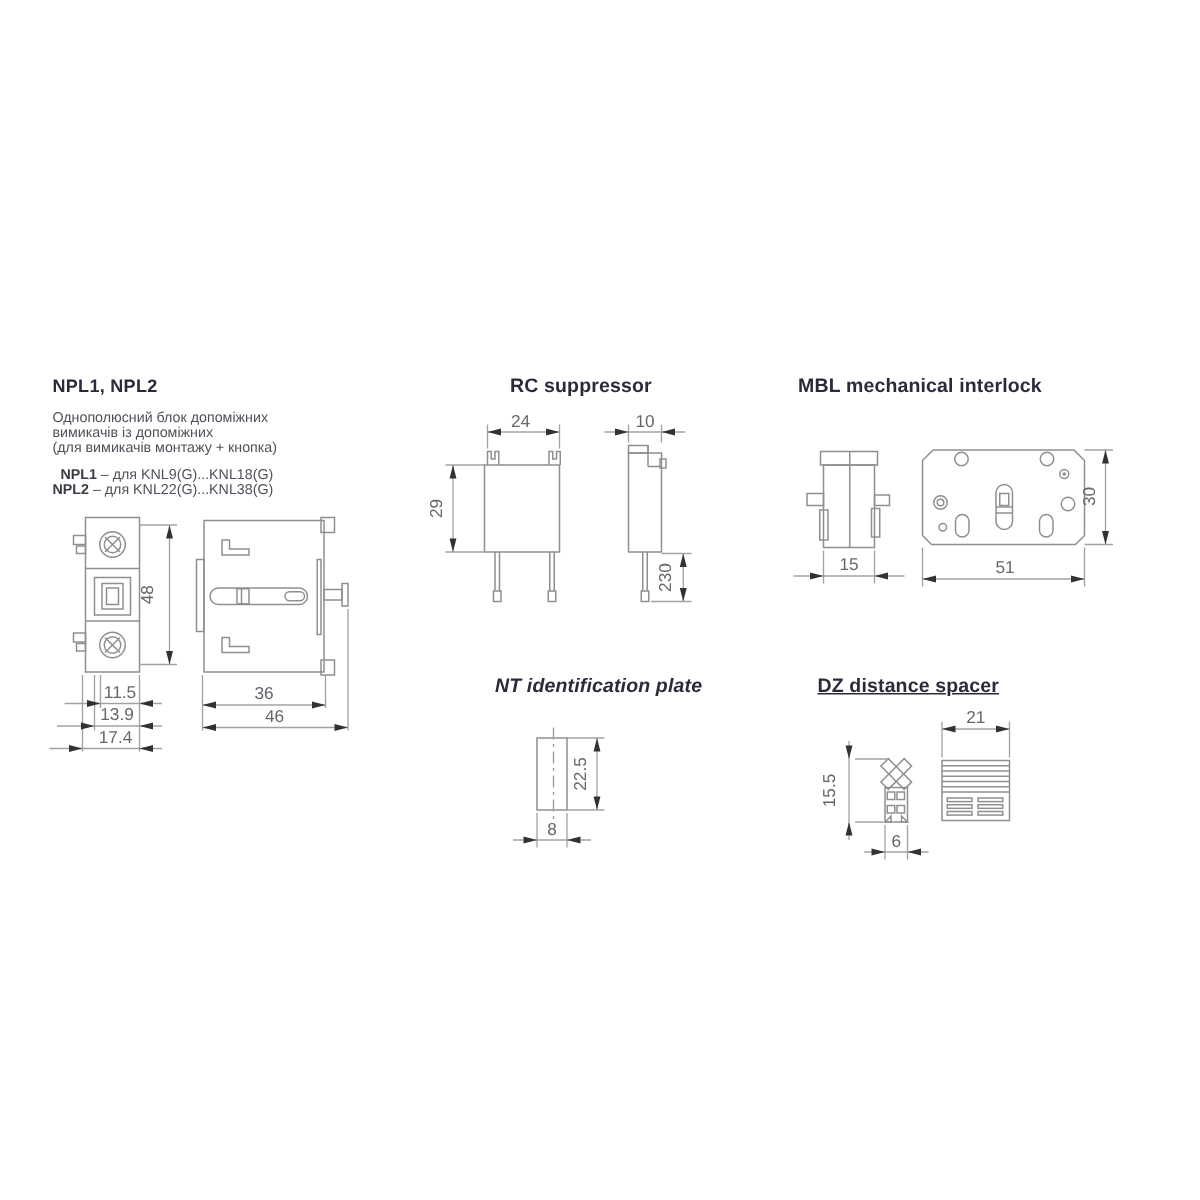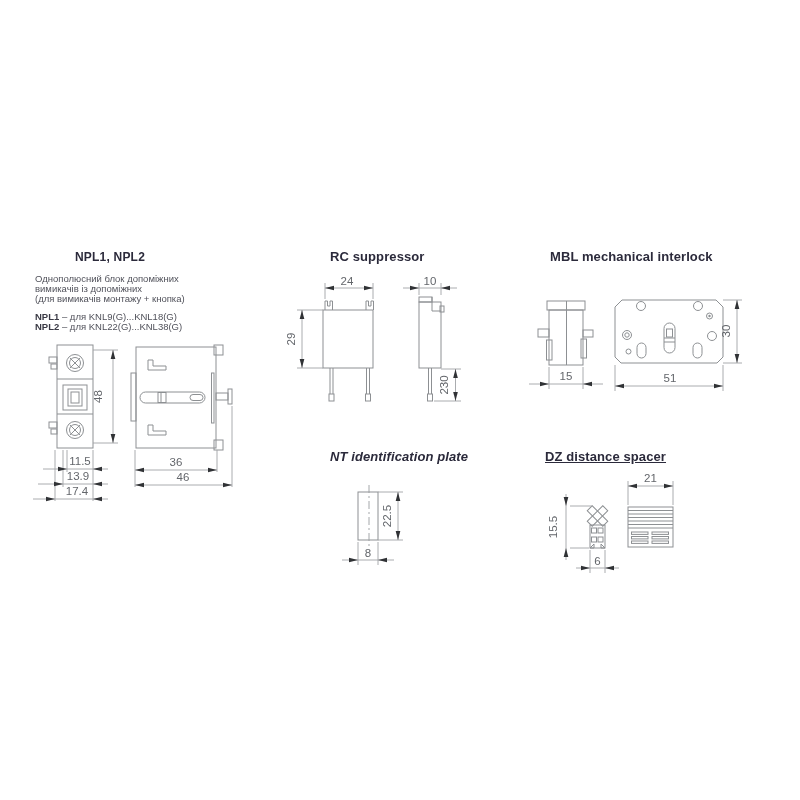--- a/index.html
+++ b/index.html
@@ -2,21 +2,21 @@
 <html><head>
 <meta charset="utf-8">
 <style>
   html,body{margin:0;padding:0;}
   body{
     width:800px;height:800px;background:#ffffff;position:relative;overflow:hidden;
     font-family:"Liberation Sans", sans-serif;
   }
   .abs{position:absolute;}
   .npl-title{
-    font-size:12px;font-weight:bold;color:#2b2a3b;letter-spacing:.2px;margin-left:40px;
+    font-size:12px;font-weight:bold;color:#2b2a3b;letter-spacing:.2px;
   }
   .npl-desc{
     font-size:9.5px;line-height:10px;color:#50515a;
   }
   .npl-variants{
     font-size:9.5px;line-height:10px;color:#50515a;
   }
   .npl-variants b{color:#3a3a45;}
   .section-title{
     font-size:13px;font-weight:bold;color:#2b2a3b;letter-spacing:.1px;white-space:nowrap;
@@ -33,33 +33,33 @@
 <body>
 
 <div class="abs npl-title" style="left:35px;top:250px;">NPL1, NPL2</div>
 
 <div class="abs npl-desc" style="left:35px;top:274px;">
   <div>Однополюсний блок допоміжних</div>
   <div>вимикачів із допоміжних</div>
   <div>(для вимикачів монтажу + кнопка)</div>
 </div>
 
-<div class="abs npl-variants" style="left:35px;top:312px;">
+<div class="abs npl-variants" style="left:35px;top:312px;text-align:right;">
   <div>
     <b>NPL1</b>
     <span>– для KNL9(G)...KNL18(G)</span>
   </div>
   <div>
     <b>NPL2</b>
     <span>– для KNL22(G)...KNL38(G)</span>
   </div>
 </div>
 
-<div class="abs section-title" style="left:330px;top:249px;">RC suppressor</div>
-<div class="abs section-title" style="left:550px;top:249px;">MBL mechanical interlock</div>
+<div class="abs section-title" style="left:340px;top:249px;">RC suppressor</div>
+<div class="abs section-title" style="left:532px;top:249px;">MBL mechanical interlock</div>
 <div class="abs section-title" style="left:330px;top:449px;font-style:italic;">NT identification plate</div>
 <div class="abs section-title" style="left:545px;top:449px;text-decoration:underline;">DZ distance spacer</div>
 
 <svg class="abs" style="left:28px;top:333px;" width="220" height="172" viewBox="0 0 220 172">
 
   <g>
     <rect class="ol" x="29" y="12" width="36" height="103"></rect>
     <line class="ol" x1="29" y1="46" x2="65" y2="46"></line>
     <line class="ol" x1="29" y1="81" x2="65" y2="81"></line>
     <rect class="ol" x="21" y="24" width="8" height="6"></rect>

